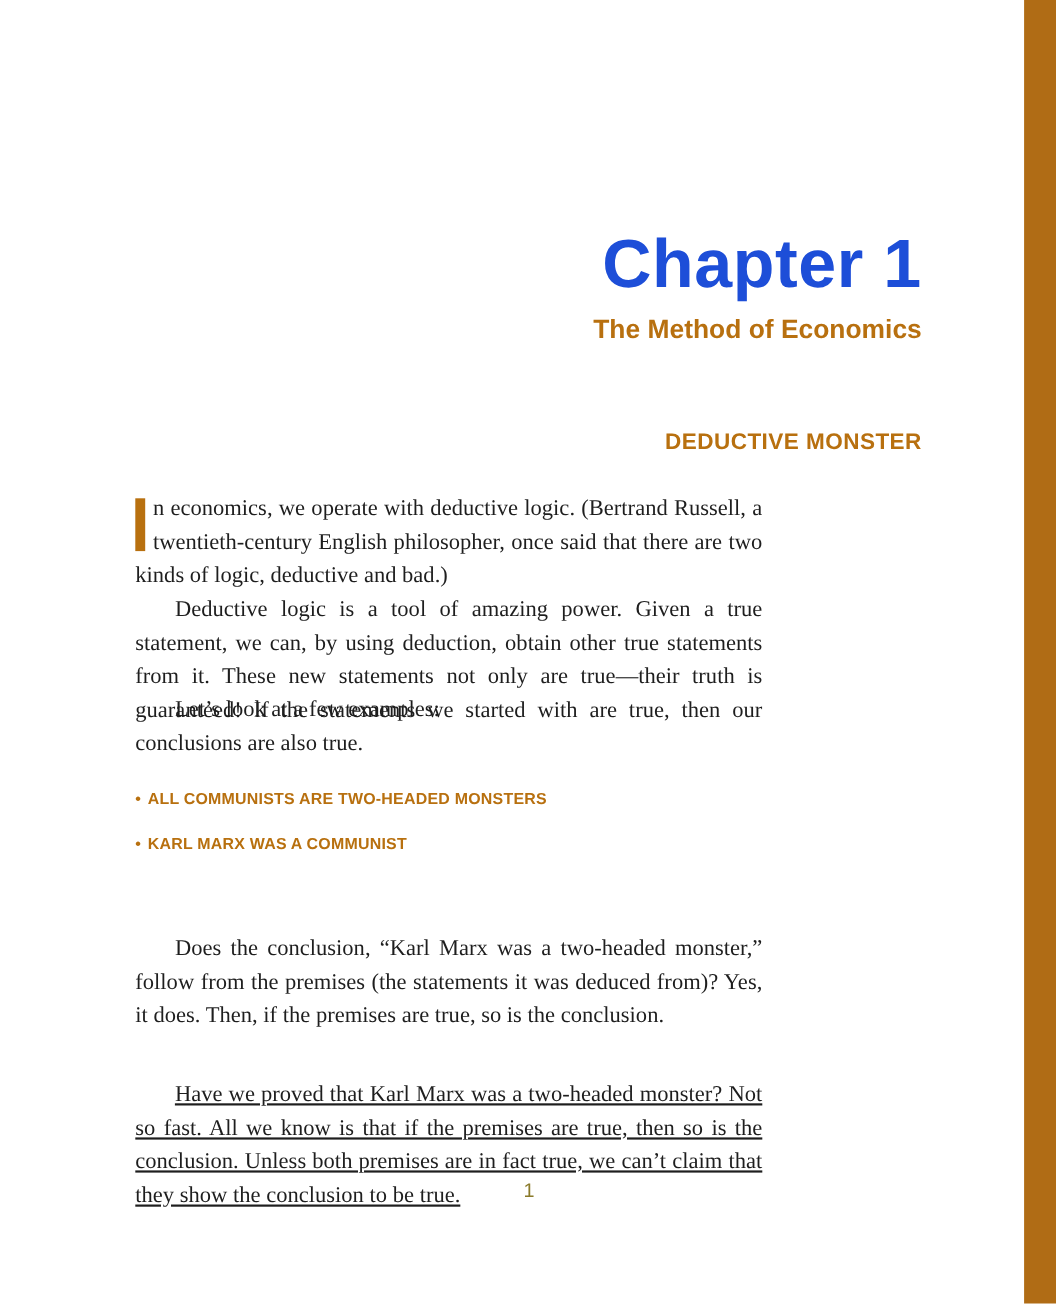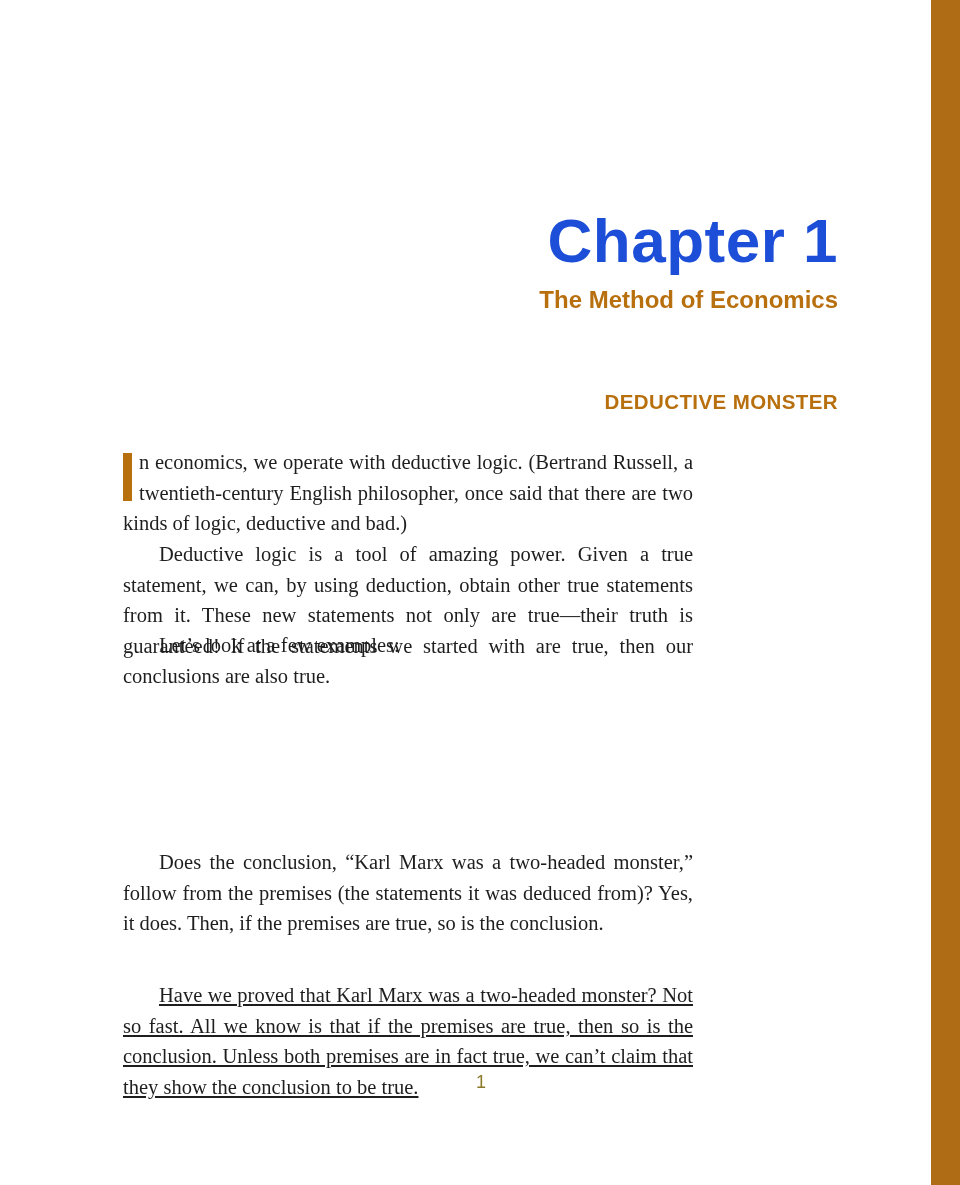--- a/index.html
+++ b/index.html
@@ -123,19 +123,25 @@
 
 <div class="body-text p1">
   <span class="drop-cap"></span><span>n economics, we operate with deductive logic. (Bertrand Russell, a twentieth-century English philosopher, once said that there are two kinds of logic, deductive and bad.)</span>
 </div>
 
 <div class="body-text p2">Deductive logic is a tool of amazing power. Given a true statement, we can, by using deduction, obtain other true statements from it. These new statements not only are true—their truth is guaranteed! If the statements we started with are true, then our conclusions are also true.</div>
 
 <div class="body-text p3">Let’s look at a few examples:</div>
 
 <ul class="bullets">
+  <li>
+    <span class="bullet-dot">•</span><span>ALL COMMUNISTS ARE TWO-HEADED MONSTERS</span>
+  </li>
+  <li>
+    <span class="bullet-dot">•</span><span>KARL MARX WAS A COMMUNIST</span>
+  </li>
 </ul>
 
 <div class="body-text p4">Does the conclusion, “Karl Marx was a two-headed monster,” follow from the premises (the statements it was deduced from)? Yes, it does. Then, if the premises are true, so is the conclusion.</div>
 
 <div class="body-text p5">Have we proved that Karl Marx was a two-headed monster? Not so fast. All we know is that if the premises are true, then so is the conclusion. Unless both premises are in fact true, we can’t claim that they show the conclusion to be true.</div>
 
 <div class="page-number">1</div>
 
 </body></html>

